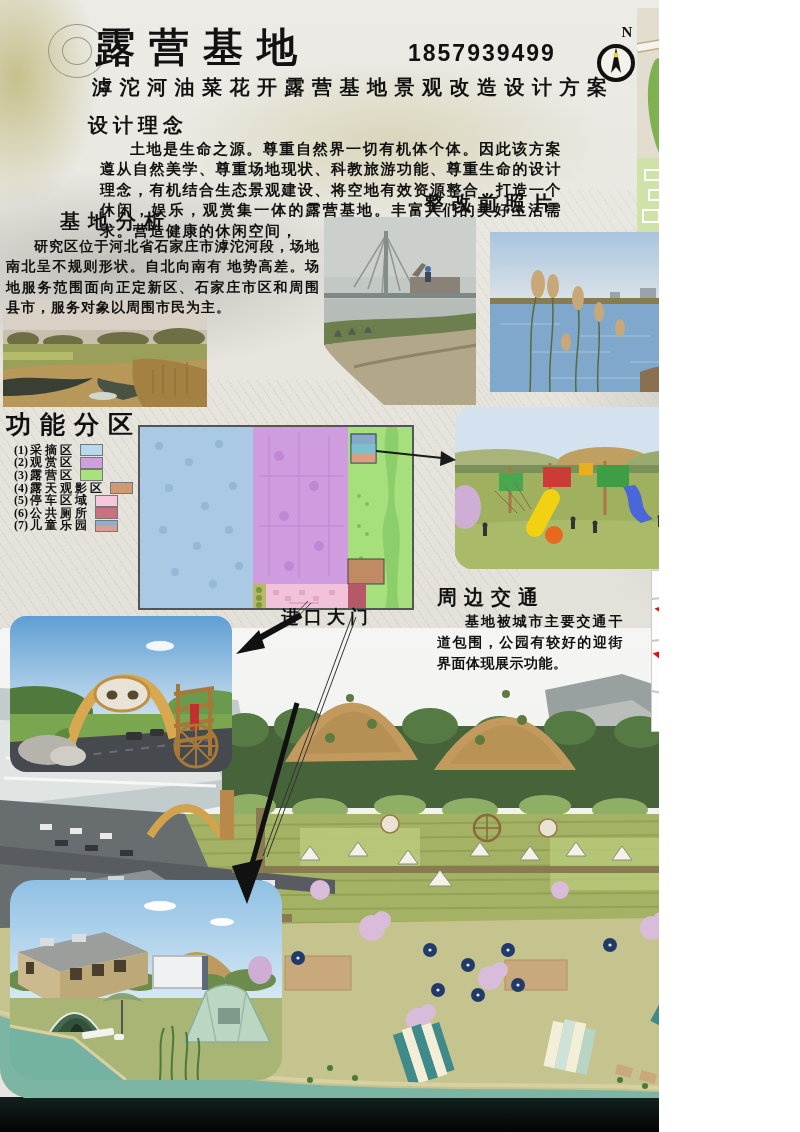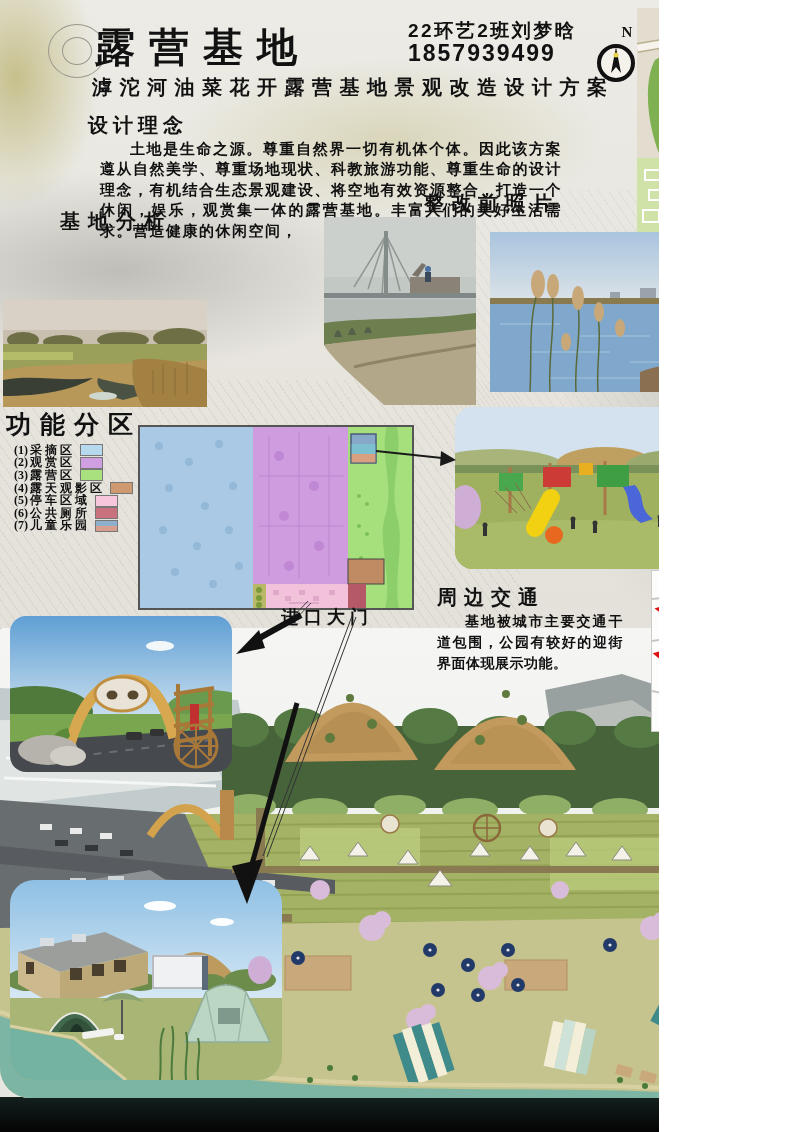--- a/index.html
+++ b/index.html
@@ -63,21 +63,20 @@
   <div class="patch" style="left:-30px;top:170px;width:420px;height:200px;background:radial-gradient(ellipse at 35% 50%,#9d9d97 0%,rgba(157,157,151,0) 70%);opacity:.55;"></div>
   <div class="patch" style="left:180px;top:60px;width:420px;height:160px;background:radial-gradient(ellipse at 50% 50%,#cfc9a0 0%,rgba(207,201,160,0) 72%);opacity:.6;"></div>
   <div class="patch" style="left:560px;top:230px;width:260px;height:420px;background:radial-gradient(ellipse at 60% 40%,#b9bab2 0%,rgba(185,186,178,0) 70%);opacity:.6;"></div>
   <div class="patch" style="left:690px;top:700px;width:140px;height:420px;background:linear-gradient(180deg,#a9aba1,#8f9288);opacity:.5;"></div>
   <div class="hatch" style="left:0;top:380px;width:520px;height:260px;"></div>
   <div class="hatch" style="left:430px;top:190px;width:370px;height:220px;opacity:.18;"></div>
   <div class="sketch-circle" style="left:48px;top:24px;width:56px;height:52px;"></div>
   <div class="sketch-circle" style="left:62px;top:37px;width:28px;height:26px;"></div>
 
   <div class="txt heading title">露营基地</div>
-  <div class="txt student1">22环艺2班刘梦晗</div>
   <div class="txt student2">1857939499</div>
   <div class="txt heading subtitle">滹沱河油菜花开露营基地景观改造设计方案</div>
 
   <div class="north">
     <span class="n">N</span>
     <svg width="44" height="44" viewBox="0 0 44 44">
       <circle cx="22" cy="22" r="17" fill="#f4f2ea" stroke="#111" stroke-width="4"></circle>
       <polygon points="22,6 27,32 22,26 17,32" fill="#111"></polygon>
       <circle cx="22" cy="14" r="2.5" fill="#e8d24a"></circle>
     </svg>
@@ -113,20 +112,21 @@
       <rect x="118" y="182" width="45" height="48" fill="#6fae4e" stroke="#4a7a33"></rect>
       <path d="M122,192 c10,8 28,10 36,22" stroke="#8fcc6a" stroke-width="2" fill="none"></path>
     </svg>
   </div>
 
   <div class="txt heading h-concept">设计理念</div>
   <div class="txt para b-concept">土地是生命之源。尊重自然界一切有机体个体。因此该方案遵从自然美学、尊重场地现状、科教旅游功能、尊重生命的设计理念，有机结合生态景观建设、将空地有效资源整合，打造一个休闲，娱乐，观赏集一体的露营基地。丰富人们的美好生活需求。营造健康的休闲空间，</div>
   <div class="txt heading h-before">整改前照片</div>
 
   <div class="txt heading h-site">基地分析</div>
+  <div class="txt para b-site">研究区位于河北省石家庄市滹沱河段，场地南北呈不规则形状。自北向南有 地势高差。场地服务范围面向正定新区、石家庄市区和周围县市，服务对象以周围市民为主。</div>
 
   <div class="img photo1">
     <svg width="204" height="107" viewBox="0 0 204 107">
       <rect width="204" height="45" fill="#d9d0c6"></rect>
       <rect y="30" width="204" height="20" fill="#c9bfae"></rect>
       <g fill="#6f6f46">
           <ellipse cx="20" cy="40" rx="16" ry="8"></ellipse>
           <ellipse cx="60" cy="42" rx="20" ry="7"></ellipse>
           <ellipse cx="120" cy="40" rx="26" ry="8"></ellipse>
           <ellipse cx="176" cy="38" rx="26" ry="10"></ellipse>

